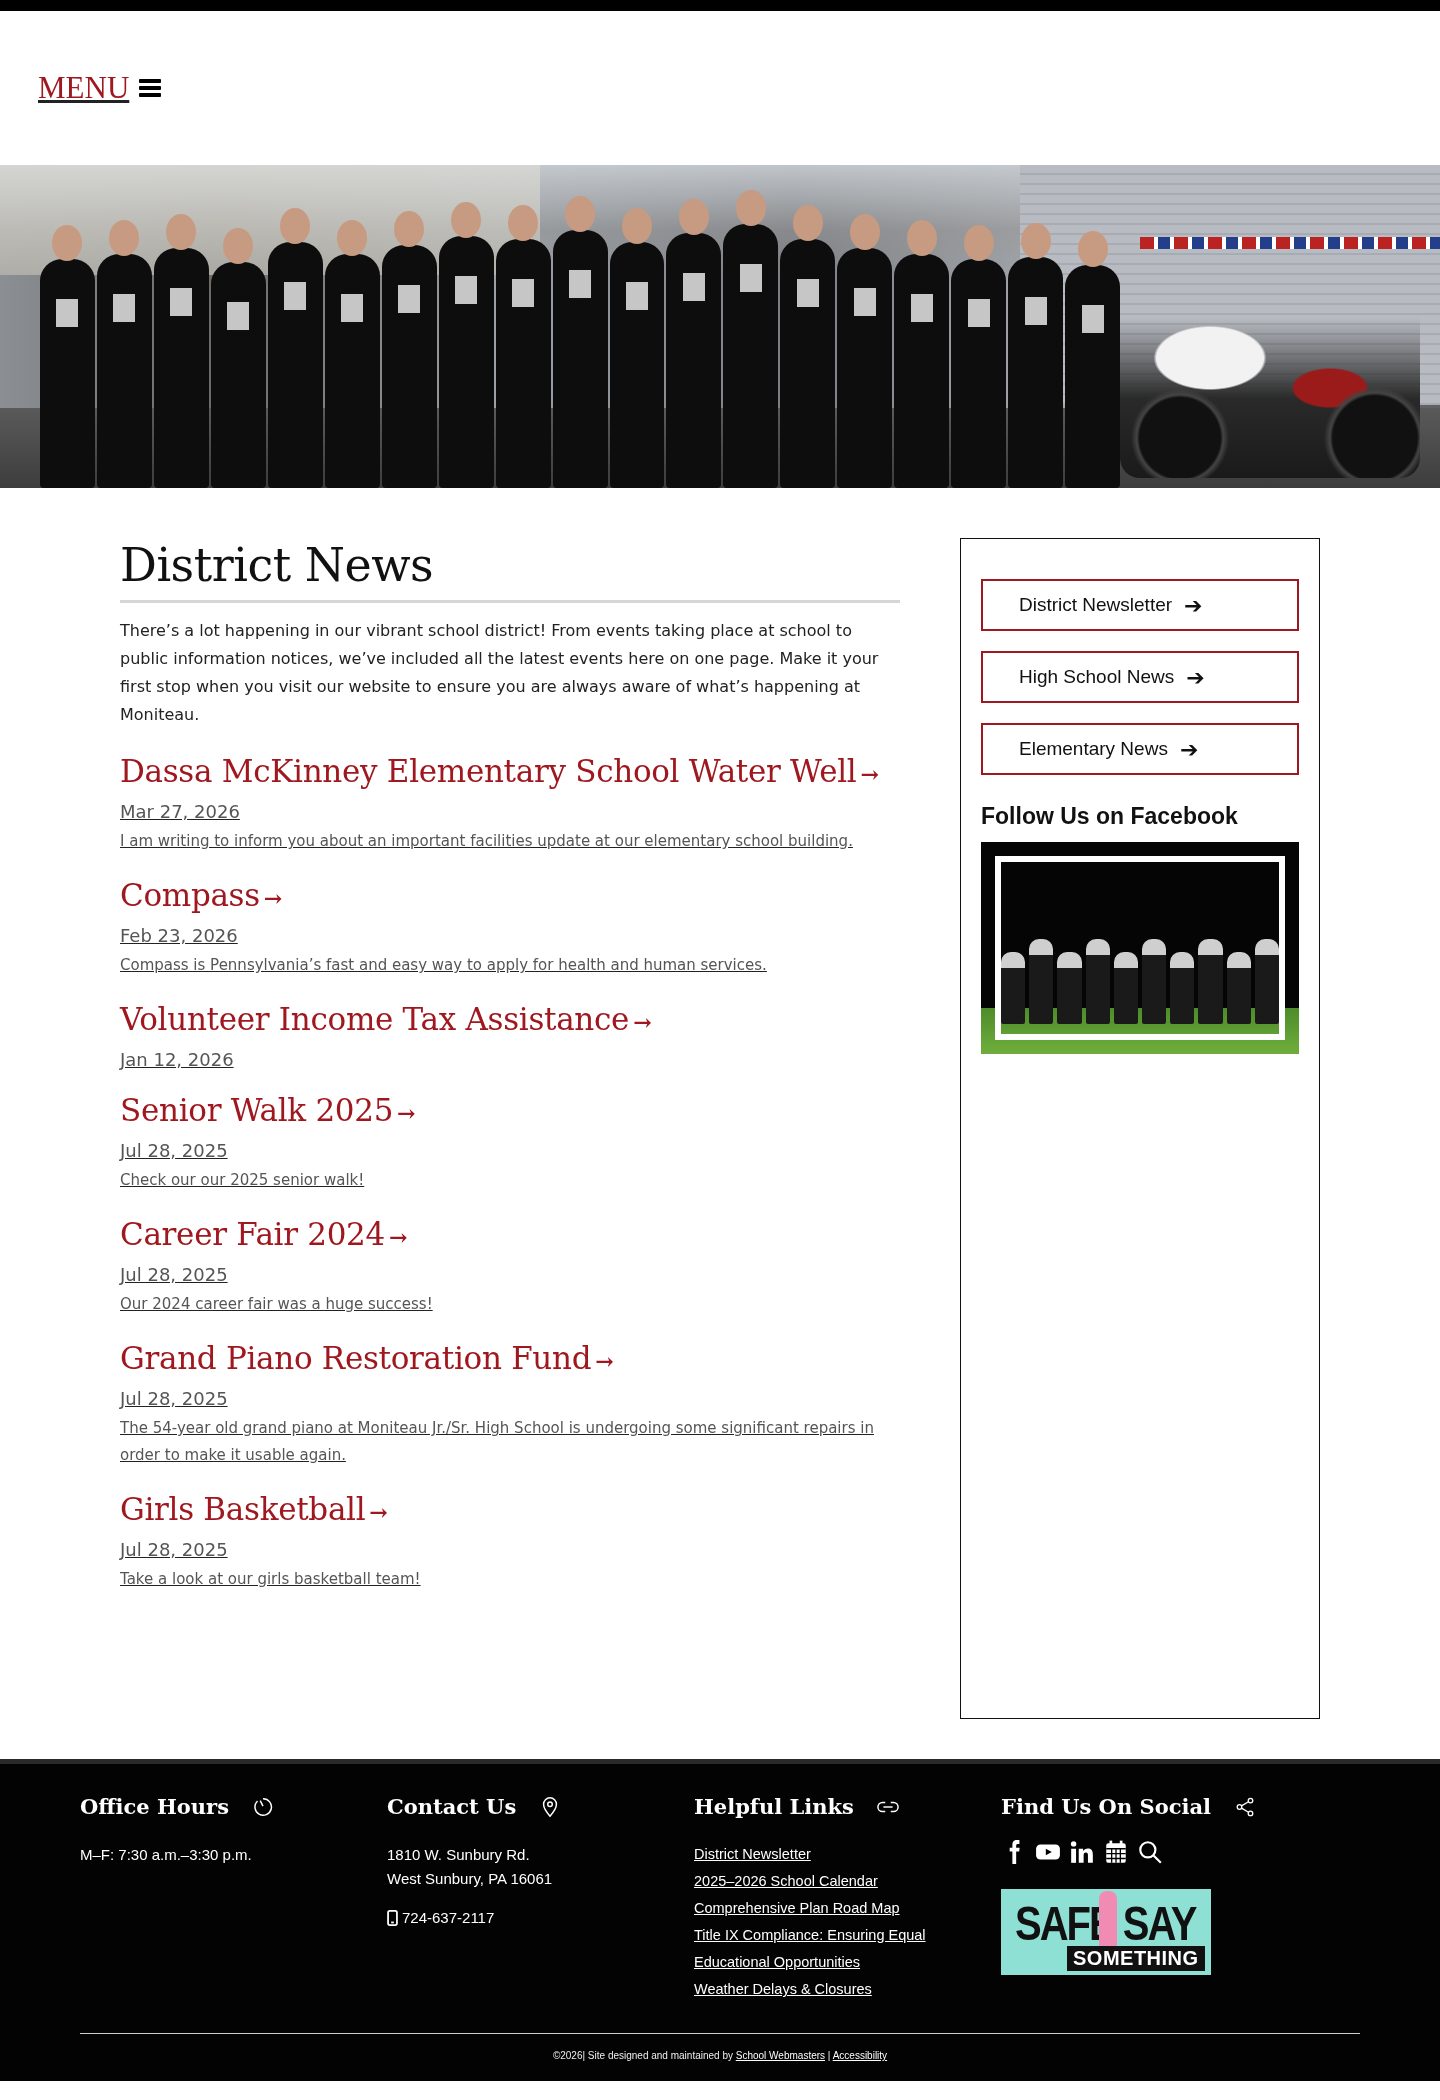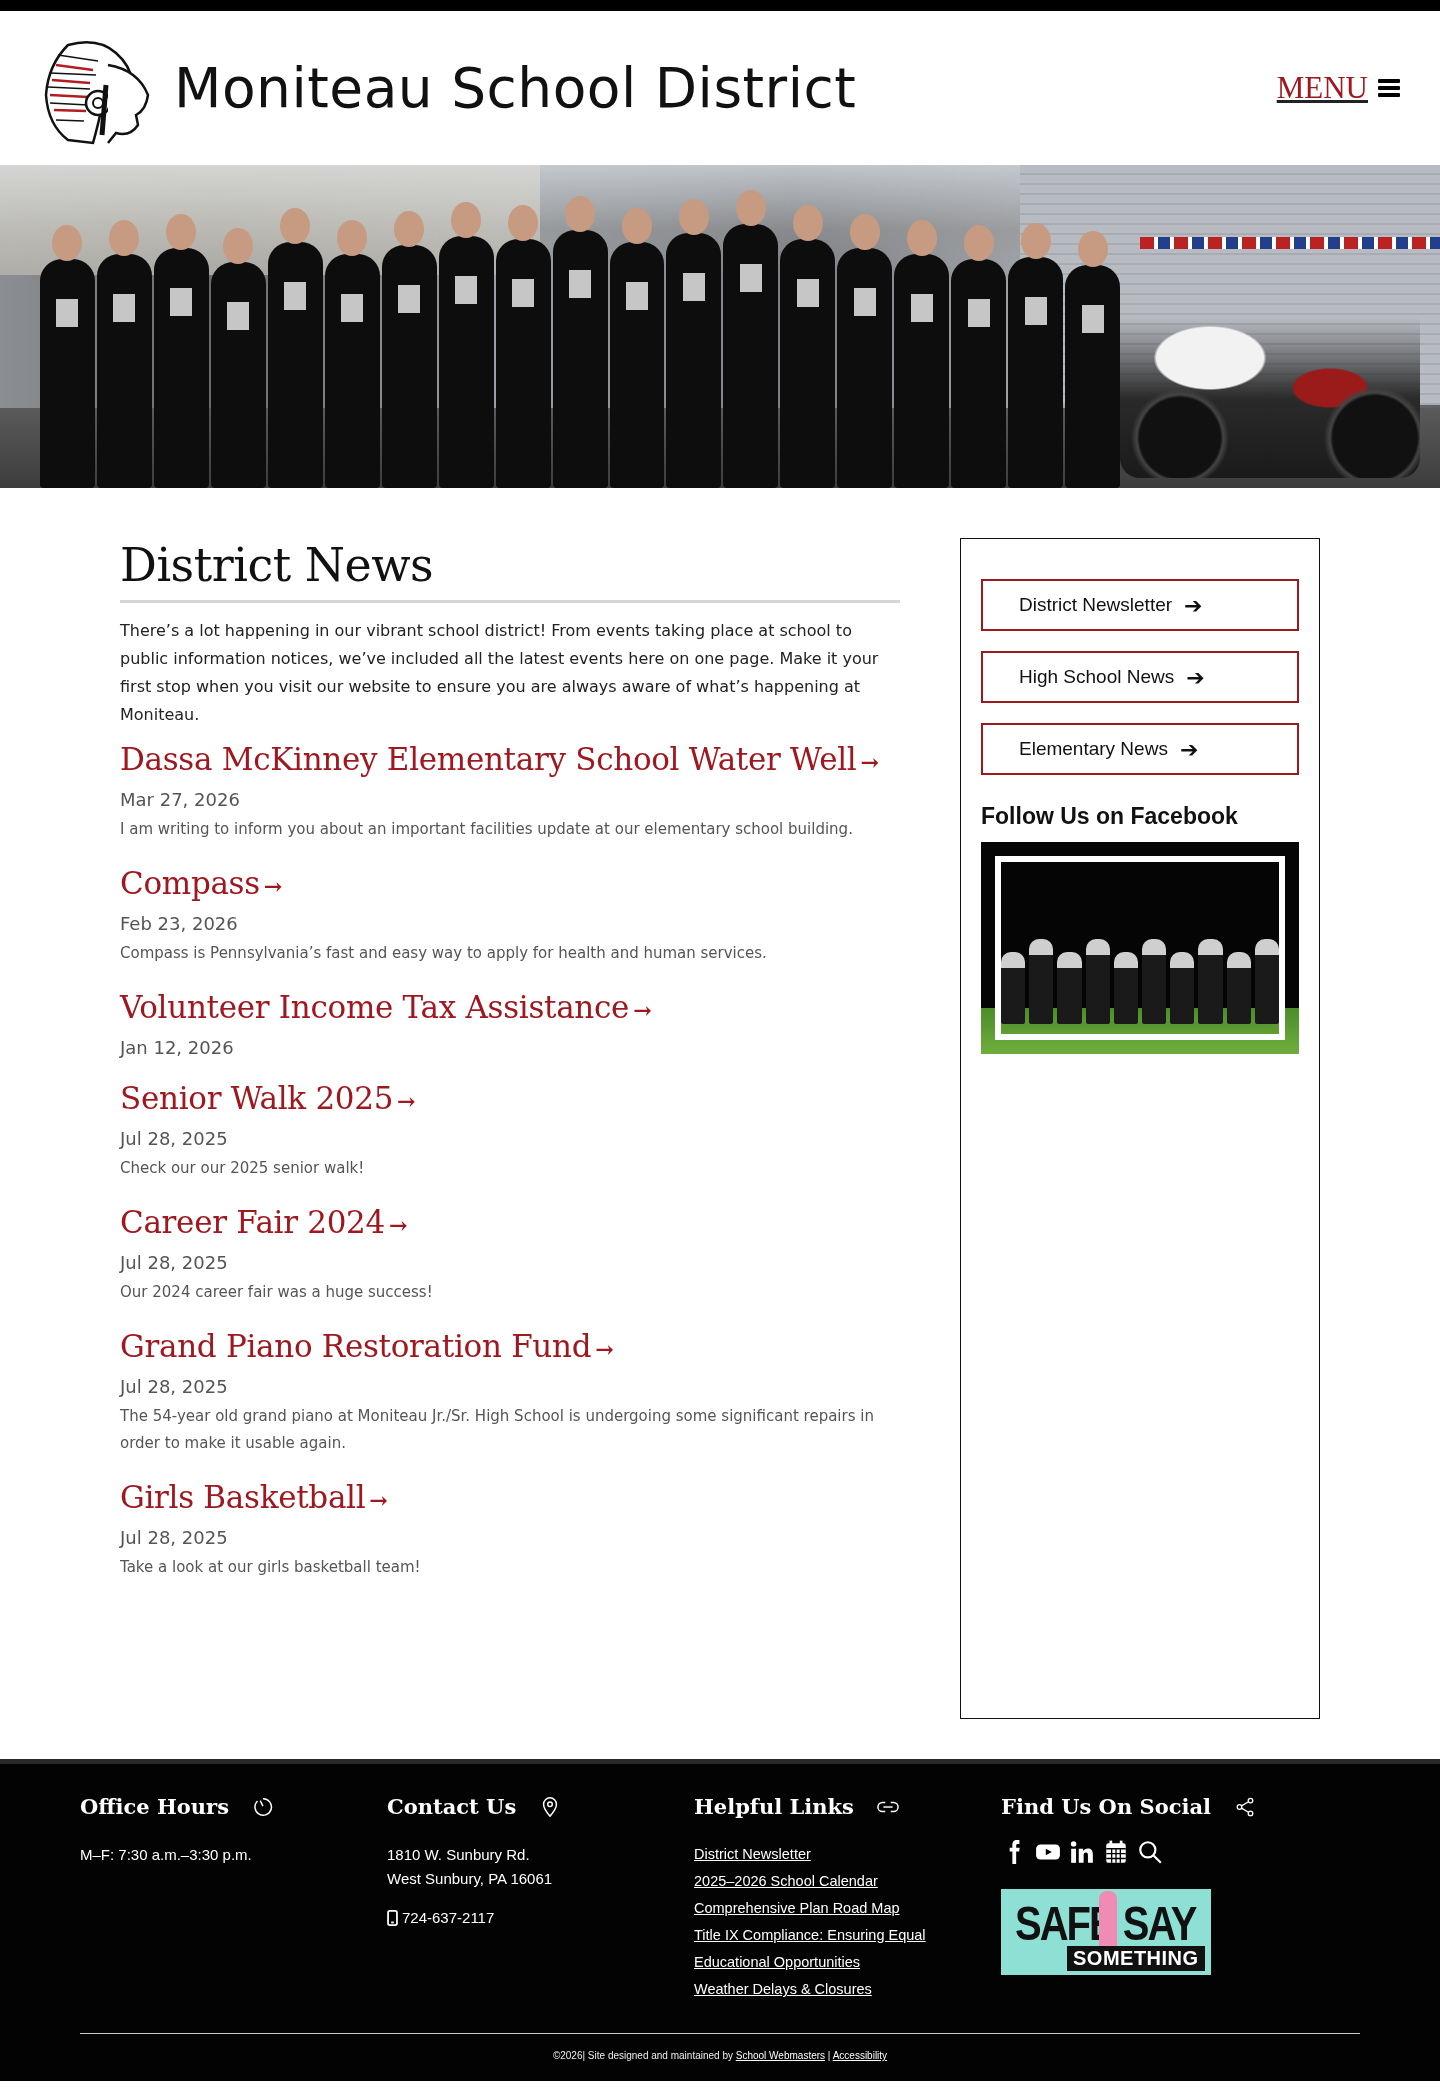--- a/index.html
+++ b/index.html
@@ -39,21 +39,21 @@
                 radial-gradient(circle at 85% 80%, #111 0 14%, #444 15%, transparent 17%),
                 radial-gradient(ellipse at 70% 55%, #9b1b1b 0 12%, transparent 13%),
                 linear-gradient(180deg, transparent 20%, #2a2a2a 60%, #1a1a1a); border-radius: 20px; }
 
   
   .main { display: flex; padding: 50px 120px 40px 120px; gap: 60px; }
   .content { width: 780px; }
   .page-title { font-family: "DejaVu Serif", serif; font-size: 46px; font-weight: 400; color: #111; padding-bottom: 8px; border-bottom: 3px solid #d6d6d6; letter-spacing: -0.5px; }
   .intro { font-size: 16px; line-height: 28px; color: #222; margin-top: 14px; }
 
-  .news-list { margin-top: 12px; }
+  .news-list { margin-top: 24px; text-decoration: underline; }
   .news-item { margin-bottom: 22px; }
   .news-title { display: inline-flex; align-items: baseline; gap: 4px; font-family: "DejaVu Serif", serif; font-size: 31px; color: #a0181f; text-decoration: none; letter-spacing: -0.3px; cursor: pointer; }
   .news-arrow { font-size: 22px; font-weight: 700; }
   .news-date { font-size: 18px; color: #555; margin-top: 12px; }
   .news-excerpt { font-size: 15px; color: #555; line-height: 27px; margin-top: 6px; }
 
   
   .sidebar { width: 360px; margin-top: 0; border: 1.5px solid #111; height: 1181px; padding: 40px 20px 20px 20px; }
   .side-btn { display: flex; align-items: center; height: 52px; border: 2.5px solid #a0181f; padding-left: 36px; margin-bottom: 20px; cursor: pointer; text-decoration: none; }
   .side-btn-label { font-family: "Liberation Sans", sans-serif; font-size: 19px; color: #111; }
@@ -85,32 +85,20 @@
   .footer-divider { height: 1px; background: #ccc; margin-top: 30px; }
   .footer-bottom { text-align: center; font-family: Liberation Sans, sans-serif; font-size: 10px; color: #eee; padding: 16px 0 20px; }
   .footer-bottom a { color: #fff; text-decoration: underline; cursor: pointer; }
 </style>
 </head>
 <body>
 
 <div class="top-bar"></div>
 
 <header class="header">
-  <a class="brand">
-    <svg class="logo" viewBox="0 0 122 126">
-      <path d="M30 20 Q10 40 8 70 Q10 100 30 115 L55 118 Q60 100 62 90 L70 78 Q90 72 95 58 Q92 40 78 28 Q60 12 30 20 Z" fill="#fff" stroke="#111" stroke-width="2.5"></path>
-      <path d="M18 40 L55 45 M14 55 L52 58 M12 70 L50 72 M16 85 L48 86" stroke="#b31c22" stroke-width="2.5"></path>
-      <path d="M20 30 L60 36 M12 48 L58 50 M10 62 L52 64 M12 78 L50 80 M18 95 L46 96" stroke="#111" stroke-width="1.5"></path>
-      <circle cx="60" cy="78" r="12" fill="#fff" stroke="#111" stroke-width="2.5"></circle>
-      <circle cx="60" cy="78" r="5" fill="none" stroke="#111" stroke-width="2"></circle>
-      <path d="M70 40 Q100 45 110 70 Q108 85 98 90 L100 100 Q92 112 78 108 L70 118" fill="#fff" stroke="#111" stroke-width="2.5"></path>
-      <path d="M68 60 L64 110" stroke="#111" stroke-width="5"></path>
-    </svg>
-    <span class="site-title">Moniteau School District</span>
-  </a>
   <div class="menu-btn">
     <span class="menu-label">MENU</span>
     <span class="hamburger">
         <span></span>
         <span></span>
         <span></span>
       </span>
   </div>
 </header>
 

